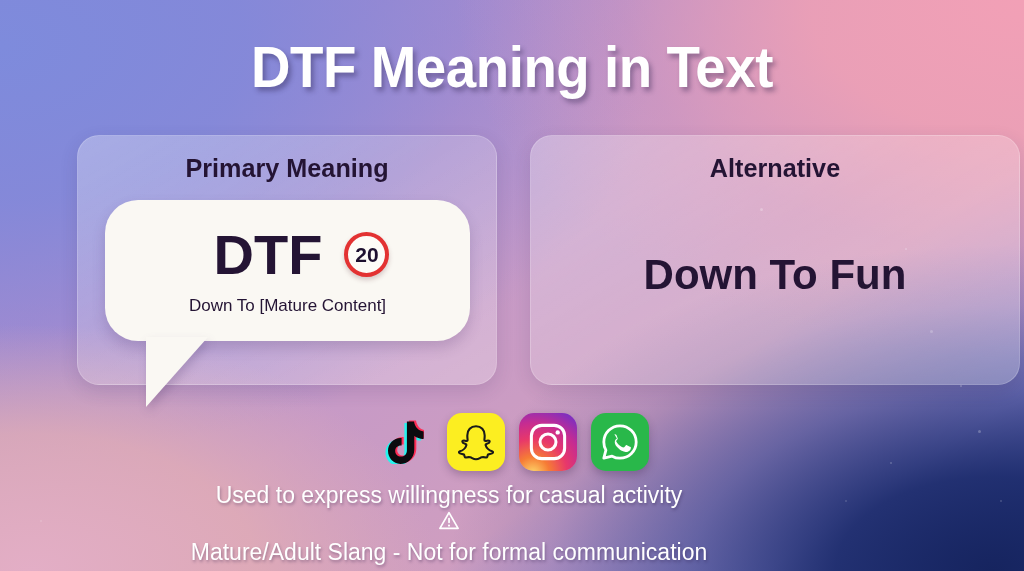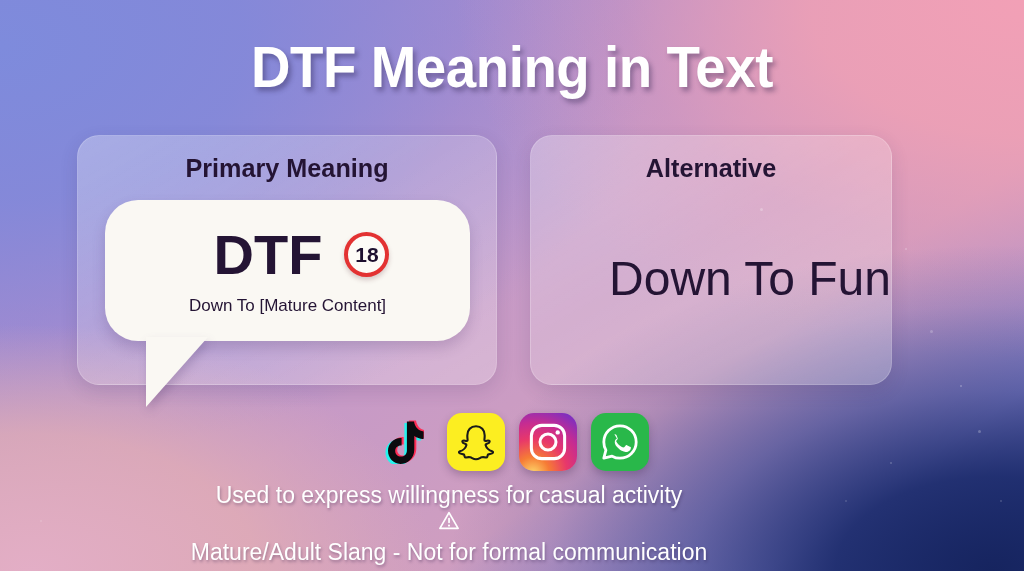--- a/index.html
+++ b/index.html
@@ -35,21 +35,21 @@
 
   
   .card {
     position:absolute; top:135px; height:250px;
     border-radius:22px;
     background:linear-gradient(150deg, rgba(255,255,255,0.30) 0%, rgba(255,255,255,0.20) 45%, rgba(255,255,255,0.26) 100%);
     box-shadow:0 6px 18px rgba(60,40,90,0.14);
     border:1px solid rgba(255,255,255,0.18);
   }
   #card-left  { left:77px;  width:420px; }
-  #card-right { left:530px; width:362px; }
+  #card-right { left:530px; width:490px; }
 
   .card-header {
     position:absolute; top:17px; left:0; width:100%;
     text-align:center;
     font-size:26px; font-weight:bold; color:#241434;
     transform:scaleX(0.97);
   }
 
   
   #bubble {
@@ -81,21 +81,21 @@
     box-shadow:0 3px 5px rgba(80,30,40,0.22);
   }
   #bubble-expansion {
     position:absolute; left:0; top:96px; width:365px;
     text-align:center; font-size:17px; color:#241434;
   }
 
   
   #alt-text {
     position:absolute; left:0; top:115px; width:100%;
-    text-align:right; font-size:48px; font-weight:normal; color:#241434;
+    text-align:center; font-size:42px; font-weight:bold; color:#241434;
   }
 
   
   #socials {
     position:absolute; top:413px; left:0; width:1024px;
     display:flex; justify-content:center; align-items:center; gap:14px;
   }
   .soc { width:58px; height:58px; border-radius:15px; position:relative;
          display:flex; align-items:center; justify-content:center; }
   .soc.shadow { box-shadow:0 4px 8px rgba(50,30,70,0.28); }
@@ -129,21 +129,21 @@
 
 <div id="title">DTF Meaning in Text</div>
 
 <div id="card-left" class="card">
   <div class="card-header">Primary Meaning</div>
 </div>
 
 <div id="bubble">
   <div id="bubble-row">
     <div id="bubble-term">DTF</div>
-    <div id="age-badge">18</div>
+    <div id="age-badge">20</div>
   </div>
   <div id="bubble-expansion">Down To [Mature Content]</div>
 </div>
 <div id="bubble-tail"></div>
 
 <div id="card-right" class="card">
   <div class="card-header">Alternative</div>
   <div id="alt-text">Down To Fun</div>
 </div>
 

